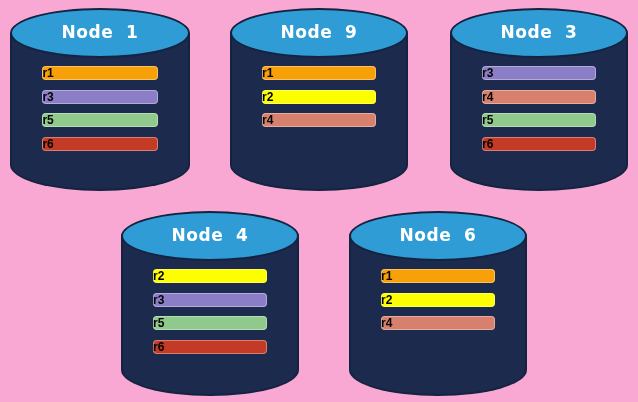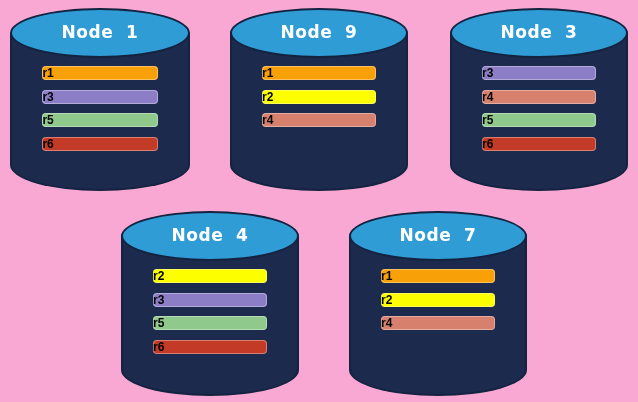--- a/index.html
+++ b/index.html
@@ -125,21 +125,21 @@
       <div class="bars">
         <div class="bar" style="background: rgb(253, 255, 0); top: 58px;">r2</div>
         <div class="bar" style="background: rgb(139, 126, 198); top: 81.5px;">r3</div>
         <div class="bar" style="background: rgb(143, 201, 140); top: 105px;">r5</div>
         <div class="bar" style="background: rgb(195, 59, 38); top: 128.5px;">r6</div>
       </div>
     </div>
     <div class="node" style="left: 349px; top: 211px; width: 178px; height: 185px;">
       <div class="cyl-body"></div>
       <div class="cyl-top">
-        <span class="node-title">Node  7</span>
+        <span class="node-title">Node  6</span>
       </div>
       <div class="bars">
         <div class="bar" style="background: rgb(248, 160, 8); top: 58px;">r1</div>
         <div class="bar" style="background: rgb(253, 255, 0); top: 81.5px;">r2</div>
         <div class="bar" style="background: rgb(216, 128, 110); top: 105px;">r4</div>
       </div>
     </div>
   </div>
 
 </body></html>

